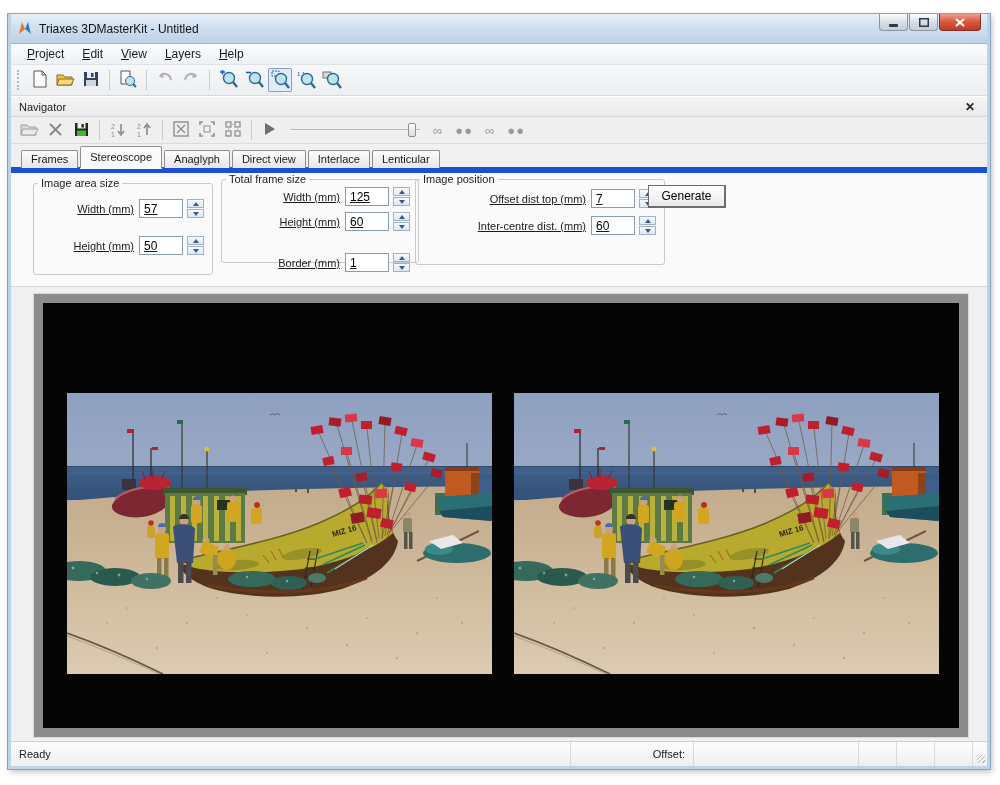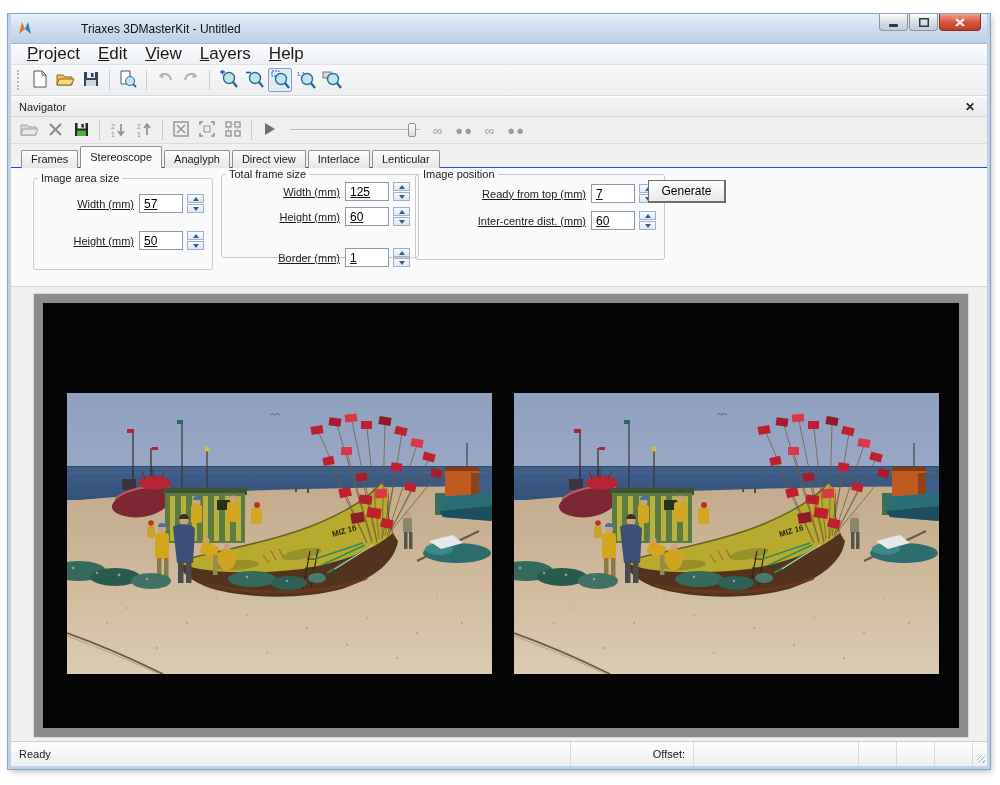--- a/index.html
+++ b/index.html
@@ -13,36 +13,36 @@
     box-shadow:0 0 0 1px #8aa4bd, 2px 3px 6px rgba(0,0,0,.25);
     display:flex; flex-direction:column;
   }
   
   .titlebar {
     height:30px; flex:0 0 30px;
     background:linear-gradient(#e8f1fa,#cfdff0 45%,#bdd2e6);
     display:flex; align-items:center; padding:0 6px; gap:6px;
     border-bottom:1px solid #9fb6cc;
   }
-  .titlebar .title { font-size:12px; color:#111; flex:1;margin-left:42px; }
+  .titlebar .title { font-size:12px; color:#111; flex:1; }
   .win-buttons { display:flex; gap:1px; align-items:flex-start; height:100%; }
   .win-btn {
     width:29px; height:17px; border:1px solid #8d949b; border-top:none;
     border-radius:0 0 4px 4px;
     background:linear-gradient(#fdfdfe,#d8dee6 50%,#c4ccd6);
     display:flex; align-items:center; justify-content:center; cursor:default;
   }
   .win-btn.close { width:42px; background:linear-gradient(#f0a08c,#d9563c 50%,#c03a24); border-color:#7e3124; }
   
   .menubar {
     height:21px; flex:0 0 21px; background:linear-gradient(#fbfcfd,#eef1f4);
     display:flex; align-items:center; padding:0 8px; gap:2px;
     border-bottom:1px solid #dfe3e8;
   }
-  .menu-item { padding:2px 8px; font-size:17px; }
+  .menu-item { padding:2px 8px; font-size:12px; }
   .menu-item u { text-decoration:underline; }
   
   .toolbar {
     height:31px; flex:0 0 31px; background:linear-gradient(#f7f8f9,#eceef0);
     display:flex; align-items:center; padding:0 4px; gap:2px;
     border-bottom:1px solid #d7d9dc;
   }
   .grip { width:4px; height:20px; border-left:2px dotted #b6b9bd; margin:0 4px 0 2px; }
   .tbtn { width:24px; height:24px; display:flex; align-items:center; justify-content:center; border:1px solid transparent; border-radius:2px; }
   .tbtn.pressed { border:1px solid #8aa0b8; background:#e2ecf6; }
@@ -67,21 +67,21 @@
   
   .tabs { height:23px; flex:0 0 23px; display:flex; align-items:flex-end; padding:0 0 0 10px; background:#f0f0f0; position:relative; z-index:2; }
   .tab {
     border:1px solid #8f8f8f; border-bottom:none; border-radius:2px 2px 0 0;
     background:linear-gradient(#fdfdfd,#e6e6e6); padding:2px 9px 2px; margin-right:2px;
     font-size:11px; position:relative; top:1px; height:18px;
   }
   .tab.active { background:#fafafa; height:22px; padding-top:4px; z-index:3; box-shadow:0 1px 0 #fafafa; }
   .tab-page {
     height:120px; flex:0 0 120px; background:#fafafa;
-    border-top:1px solid #1d4ed8; border-bottom:1px solid #d8d8d8;
+    border-top:6px solid #1d4ed8; border-bottom:1px solid #d8d8d8;
     position:relative; z-index:1;
   }
   fieldset.gbox { position:absolute; border:1px solid #c9c9c9; border-radius:3px; background:transparent; }
   fieldset.gbox legend { font-size:11px; color:#222; padding:0 3px; margin-left:4px; }
   .frow { display:flex; align-items:center; justify-content:flex-end; margin:8px 8px 0 0;text-decoration:underline; }
   .frow label { margin-right:5px; white-space:nowrap; color:#222; }
   .frow input {
     width:44px; height:19px; border:1px solid #8a9ab0; background:#fff;
     font-family:"Liberation Sans",sans-serif; font-size:12px; padding:1px 4px;
   }
@@ -652,21 +652,21 @@
             <span class="spin-btn">
                 <span class="arr-dn"></span>
               </span>
           </span>
         </div>
       </fieldset>
 
       <fieldset class="gbox" style="left:404px; top:0px; width:250px; height:92px;">
         <legend>Image position</legend>
         <div class="frow" style="margin-top:4px;">
-          <label>Ready from top (mm)</label>
+          <label>Offset dist top (mm)</label>
           <input type="text" value="7" style="">
           <span class="spin">
             <span class="spin-btn">
                 <span class="arr-up"></span>
               </span>
             <span class="spin-btn">
                 <span class="arr-dn"></span>
               </span>
           </span>
         </div>

